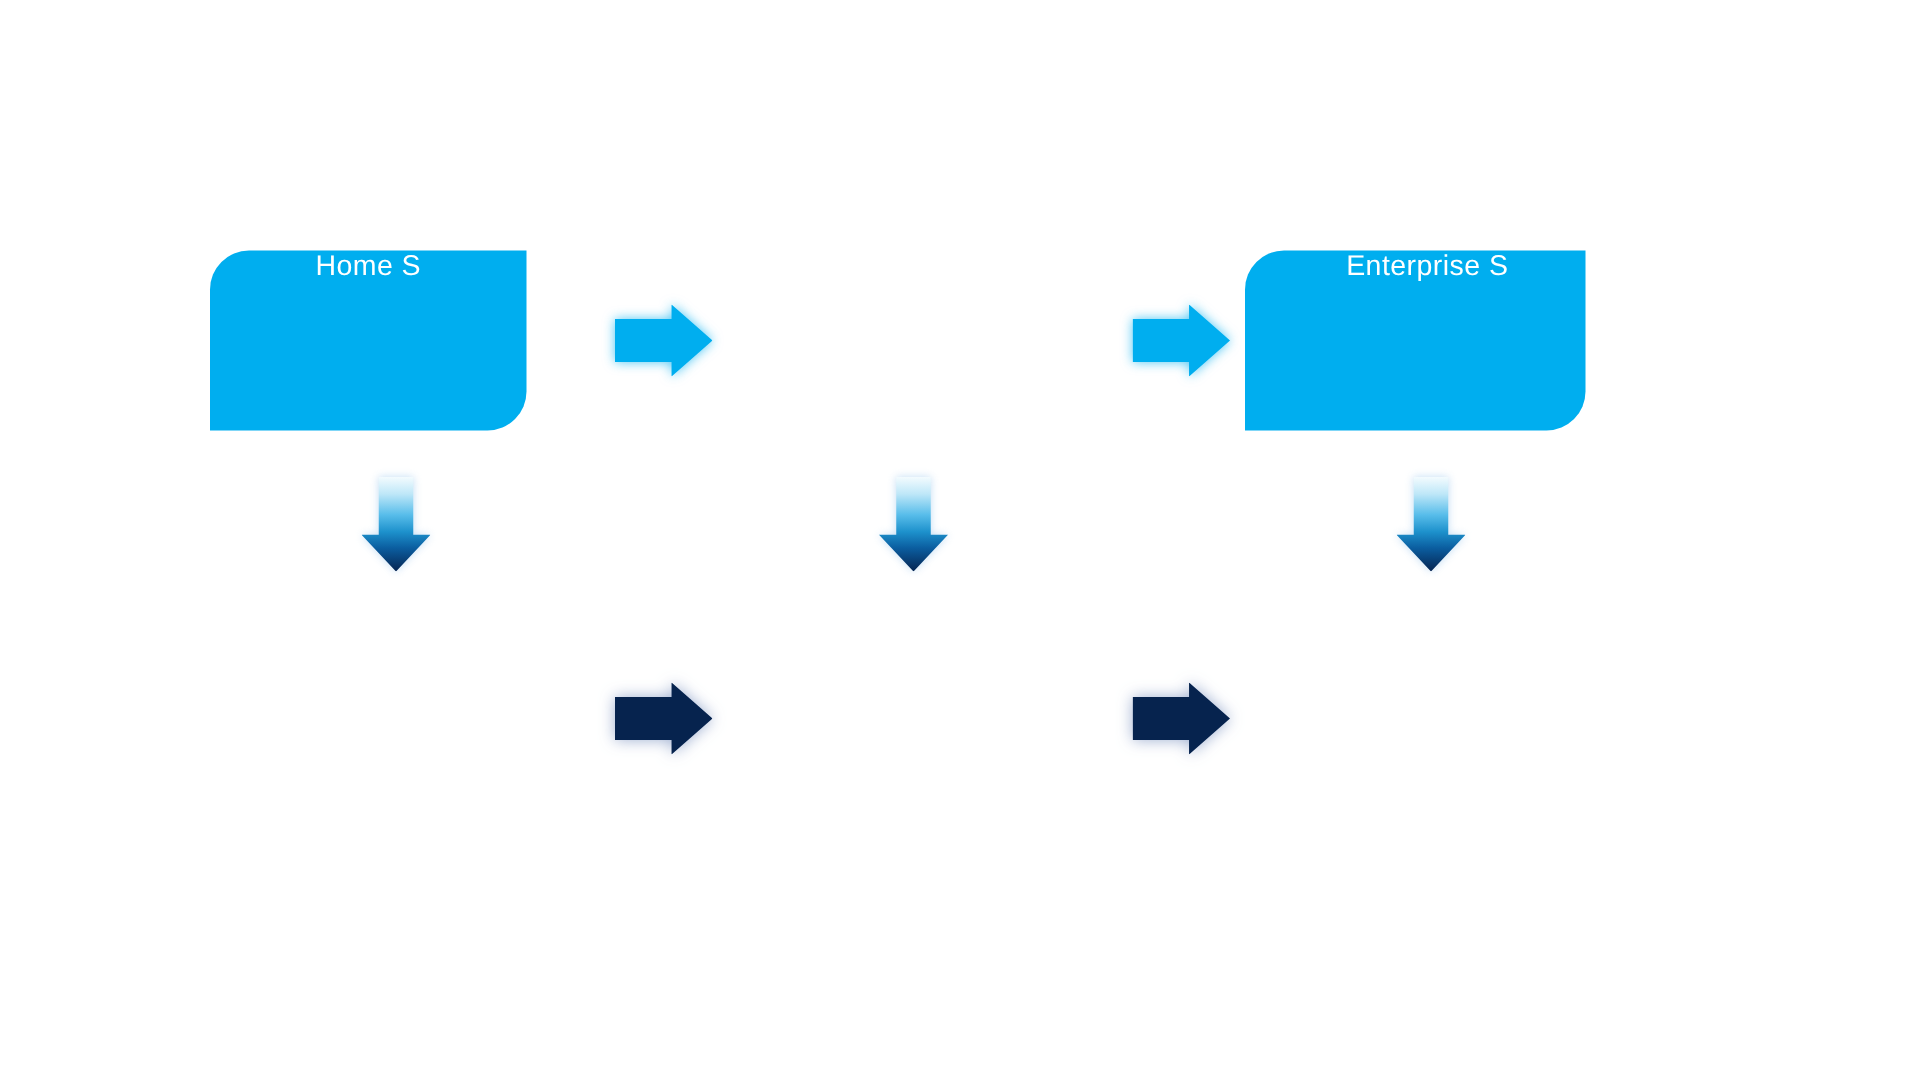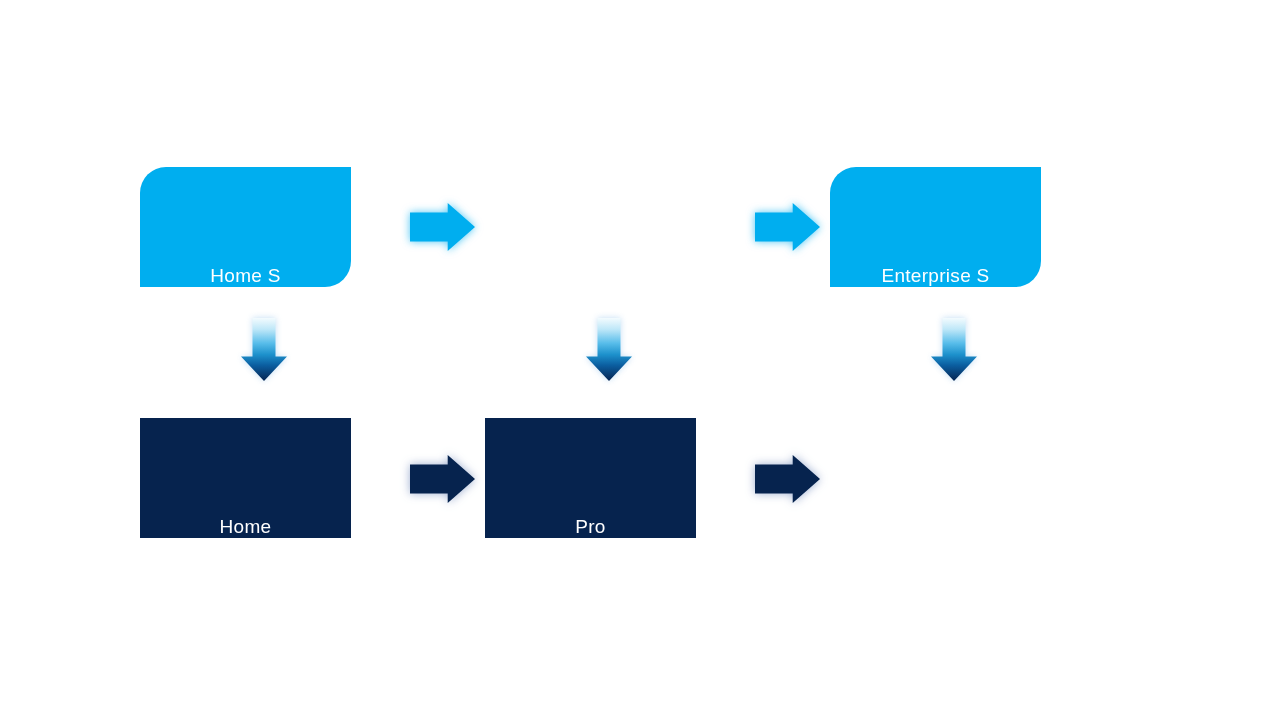--- a/index.html
+++ b/index.html
@@ -15,35 +15,35 @@
     background: #ffffff;
     overflow: hidden;
   }
 
   
   .node {
     position: absolute;
     width: 211px;
     height: 120px;
     display: flex;
-    align-items: flex-end;
+    align-items: flex-start;
     justify-content: center;
   }
   .node-top {
     top: 167px;
     background: var(--top-node-fill, #00AEEF);
     border-radius: 26px 0 26px 0; 
   }
   .node-bottom {
     top: 418px;
     background: var(--bottom-node-fill, #06234E);
   }
   .col-1 { left: 140px; }
   .col-2 { left: 485px; }
-  .col-3 { left: 830px; }
+  .col-3 { left: 830px; padding-left: 16px; }
 
   .node-label {
     color: var(--label-text, #ffffff);
     font-size: 19px;
     font-weight: 400;
     letter-spacing: 0.3px;
     text-align: center;
     white-space: nowrap;
   }
 
@@ -114,26 +114,20 @@
   <div class="arrow-down-wrap down-1">
     <div class="arrow-down-shape"></div>
   </div>
   <div class="arrow-down-wrap down-2">
     <div class="arrow-down-shape"></div>
   </div>
   <div class="arrow-down-wrap down-3">
     <div class="arrow-down-shape"></div>
   </div>
 
-  <div class="node node-bottom col-1">
-    <span class="node-label">Home</span>
-  </div>
-  <div class="node node-bottom col-2">
-    <span class="node-label">Pro</span>
-  </div>
 
   <div class="arrow-right-wrap arrow-dark row-bottom-arrow gap-1">
     <div class="arrow-right-shape"></div>
   </div>
   <div class="arrow-right-wrap arrow-dark row-bottom-arrow gap-2">
     <div class="arrow-right-shape"></div>
   </div>
 
 </div>
 

